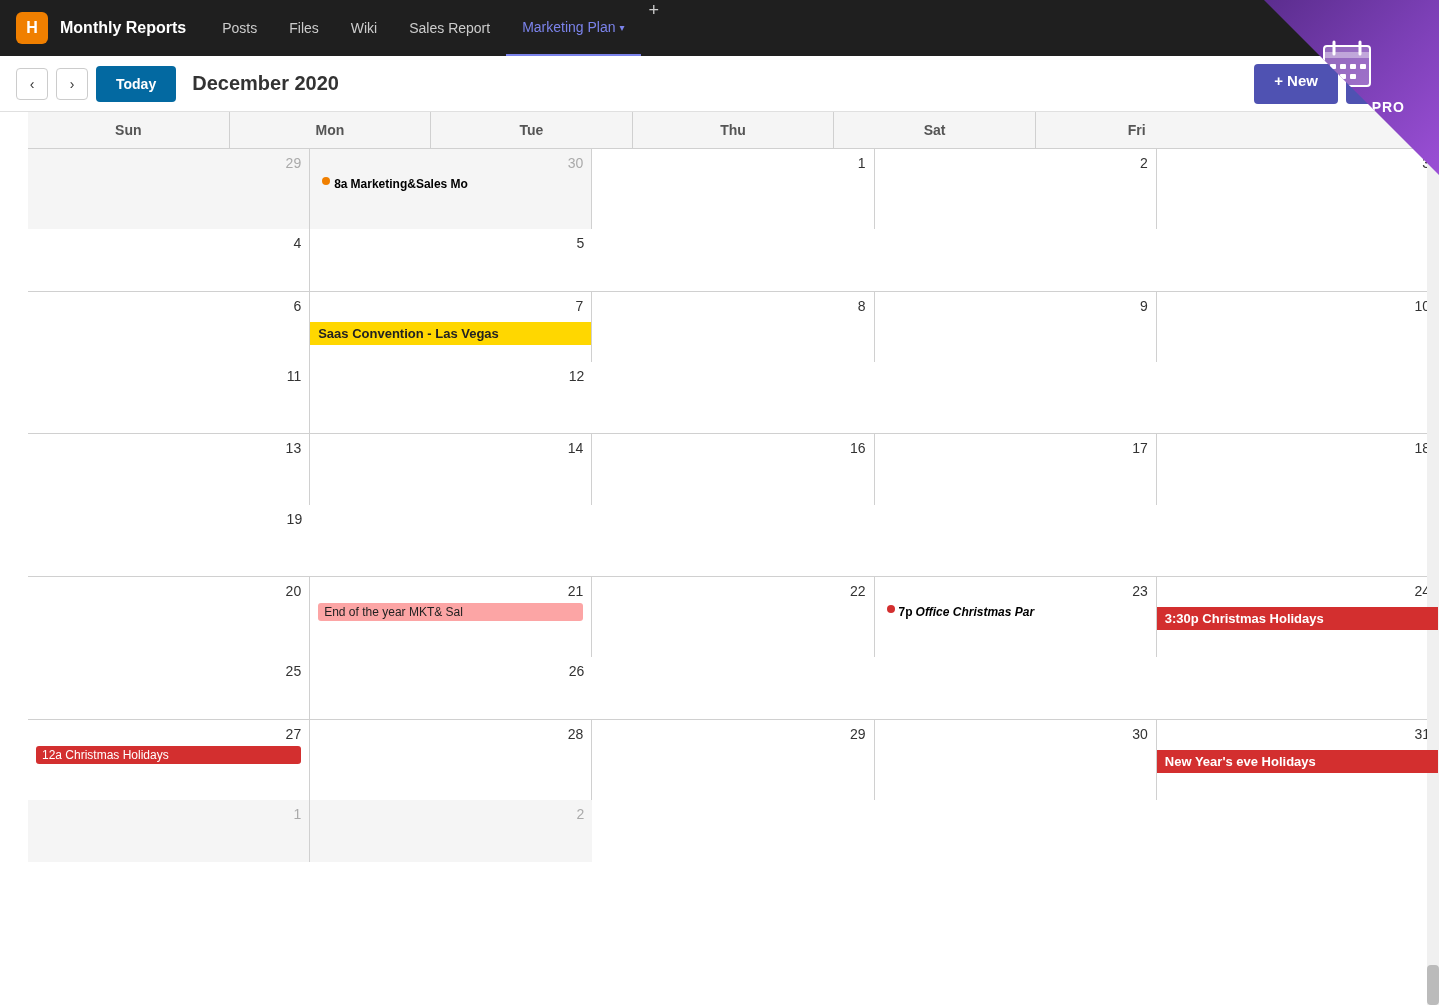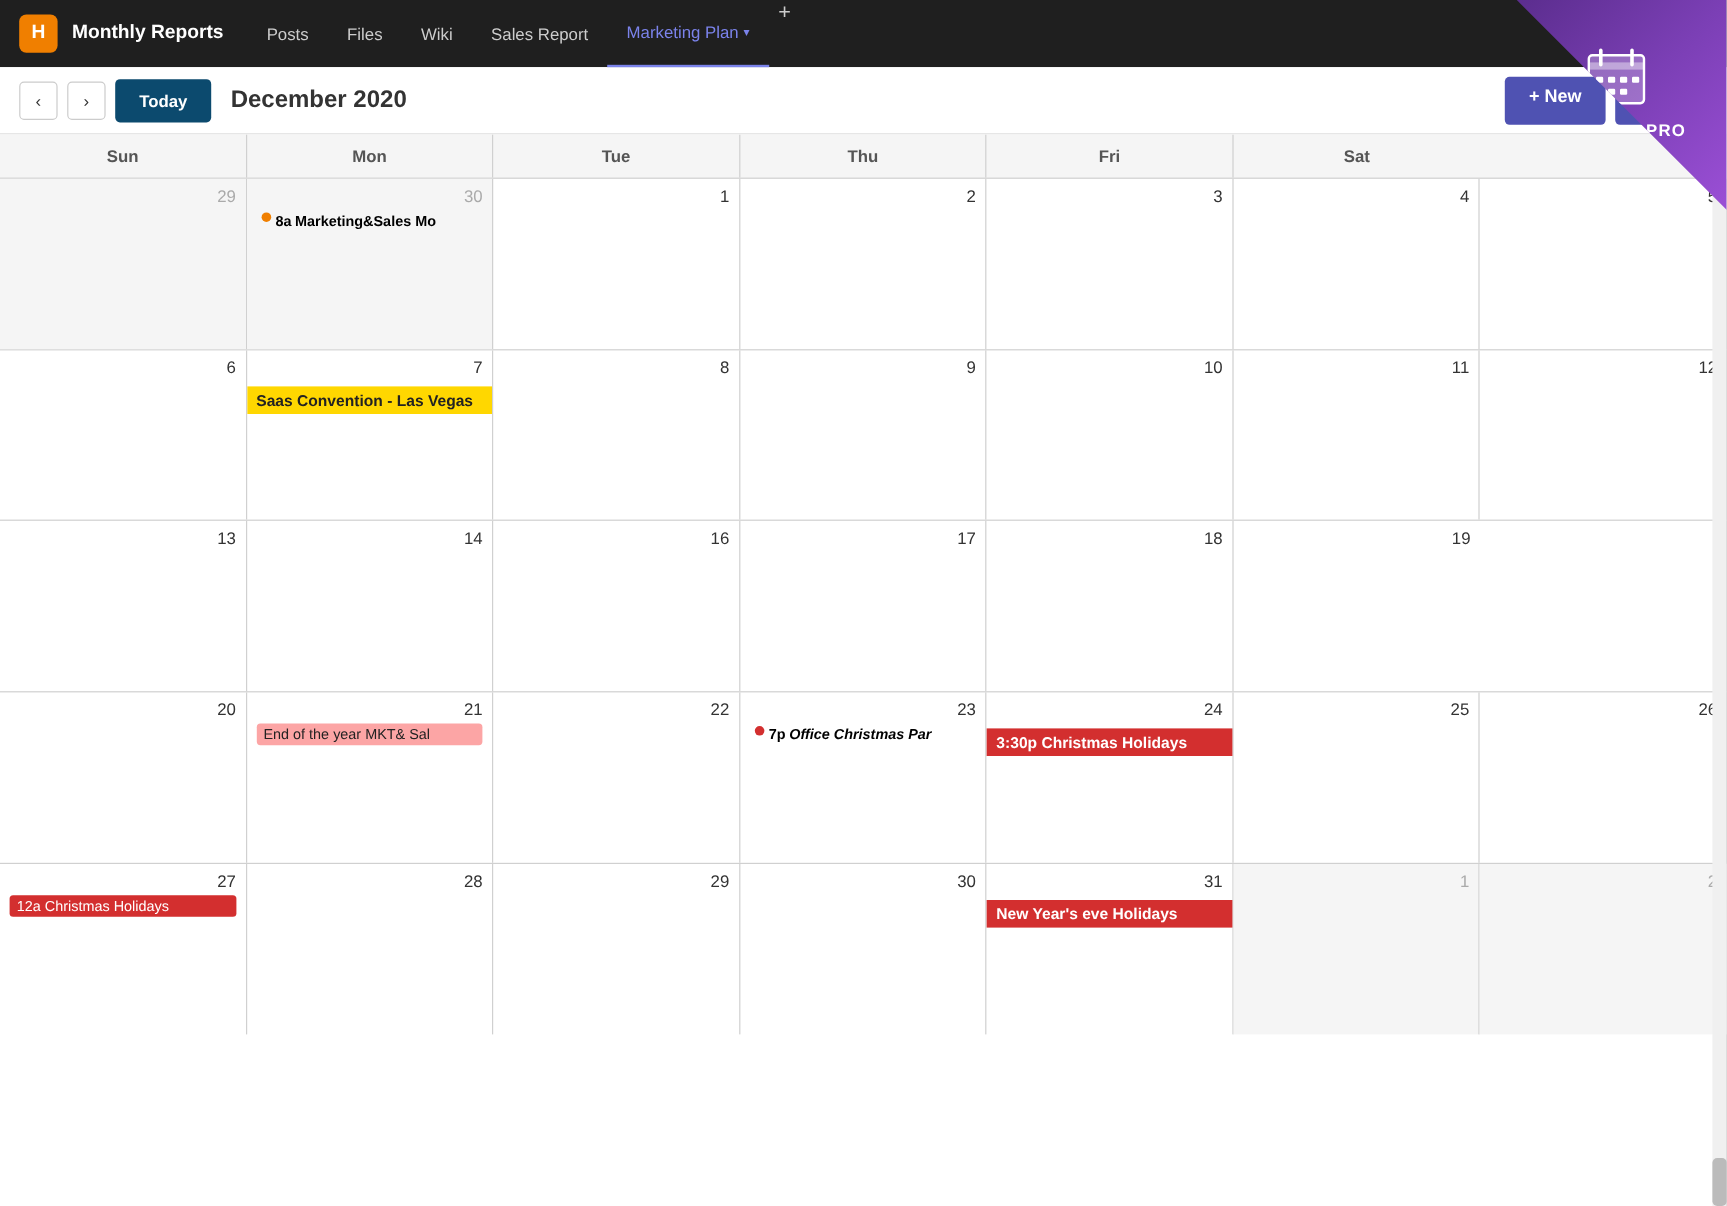--- a/index.html
+++ b/index.html
@@ -141,21 +141,21 @@
       border-radius: 4px;
       cursor: pointer;
       display: flex;
       align-items: center;
       justify-content: center;
       font-size: 14px;
       color: #333;
     }
 
     .today-btn {
-      background: #0c4a6e;
+      background: #0369a1;
       color: white;
       border: none;
       padding: 6px 20px;
       border-radius: 4px;
       font-size: 14px;
       font-weight: 600;
       cursor: pointer;
       height: 36px;
     }
 
@@ -197,20 +197,21 @@
       gap: 6px;
       height: 40px;
     }
 
     
     .calendar-grid {
       flex: 1;
       display: flex;
       flex-direction: column;
       overflow: hidden;
+      margin-left: 28px;
     }
 
     .calendar-header-row {
       display: grid;
       grid-template-columns: repeat(7, 1fr);
       background: #f5f5f5;
       border-bottom: 1px solid #d0d0d0;
       flex-shrink: 0;
     }
 
@@ -226,21 +227,21 @@
     .day-header:last-child { border-right: none; }
 
     .calendar-body {
       flex: 1;
       display: grid;
       grid-template-rows: repeat(6, 1fr);
     }
 
     .calendar-week {
       display: grid;
-      grid-template-columns: repeat(7, 1fr);
+      grid-template-columns: repeat(5, 1fr);
       border-bottom: 1px solid #d0d0d0;
     }
 
     .calendar-week:last-child { border-bottom: none; }
 
     .calendar-cell {
       border-right: 1px solid #d0d0d0;
       padding: 6px 8px 4px;
       position: relative;
       overflow: hidden;
@@ -398,22 +399,22 @@
     </button>
   </div>
 
   <div class="calendar-grid">
 
     <div class="calendar-header-row">
       <div class="day-header">Sun</div>
       <div class="day-header">Mon</div>
       <div class="day-header">Tue</div>
       <div class="day-header">Thu</div>
+      <div class="day-header">Sat</div>
       <div class="day-header">Fri</div>
-      <div class="day-header">Sat</div>
     </div>
 
     <div class="calendar-body">
 
       <div class="calendar-week">
         <div class="calendar-cell other-month">
           <span class="cell-date other-month">29</span>
         </div>
         <div class="calendar-cell other-month">
           <span class="cell-date other-month">30</span>

